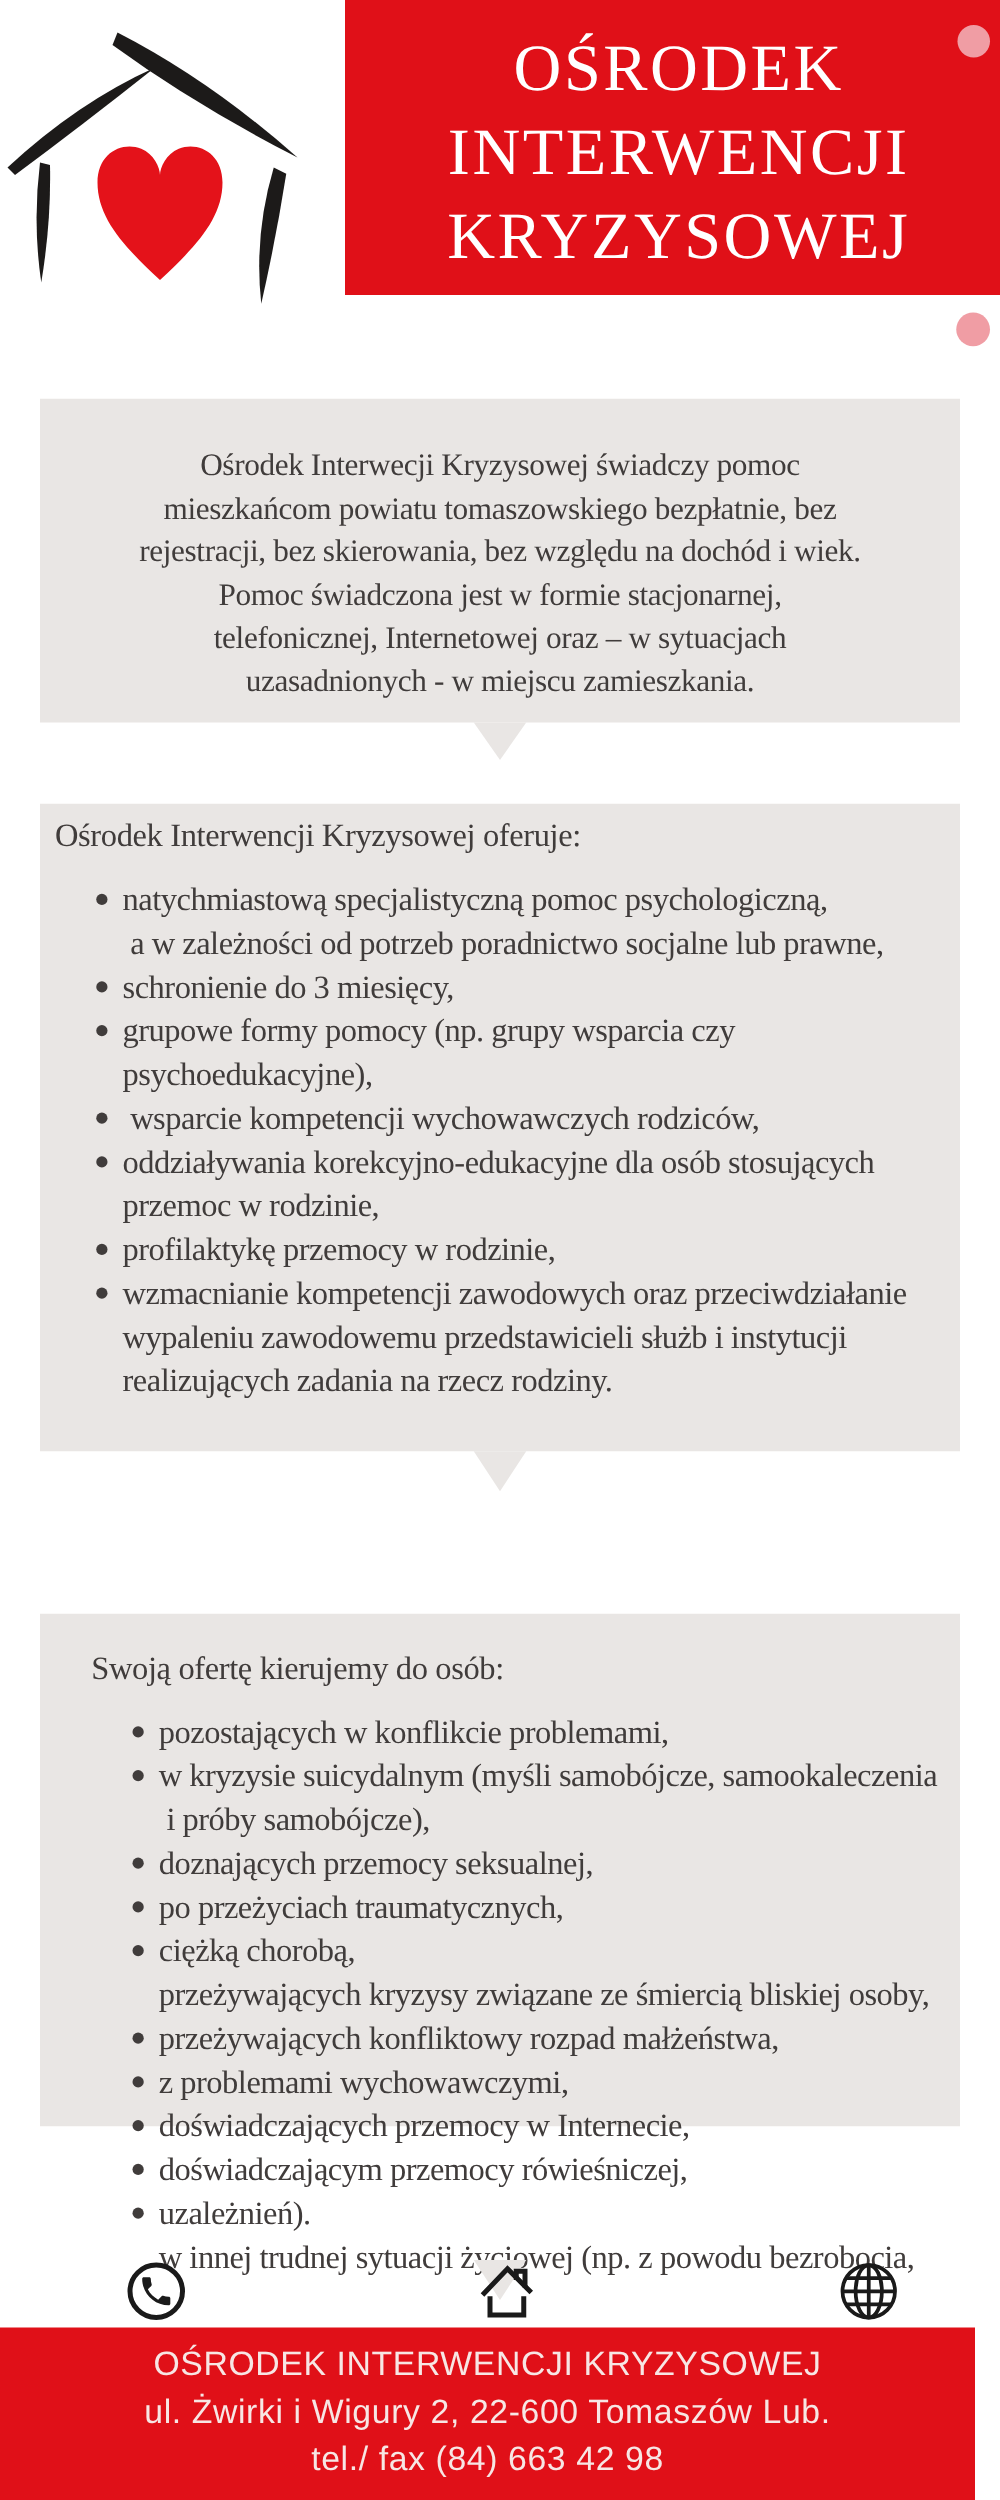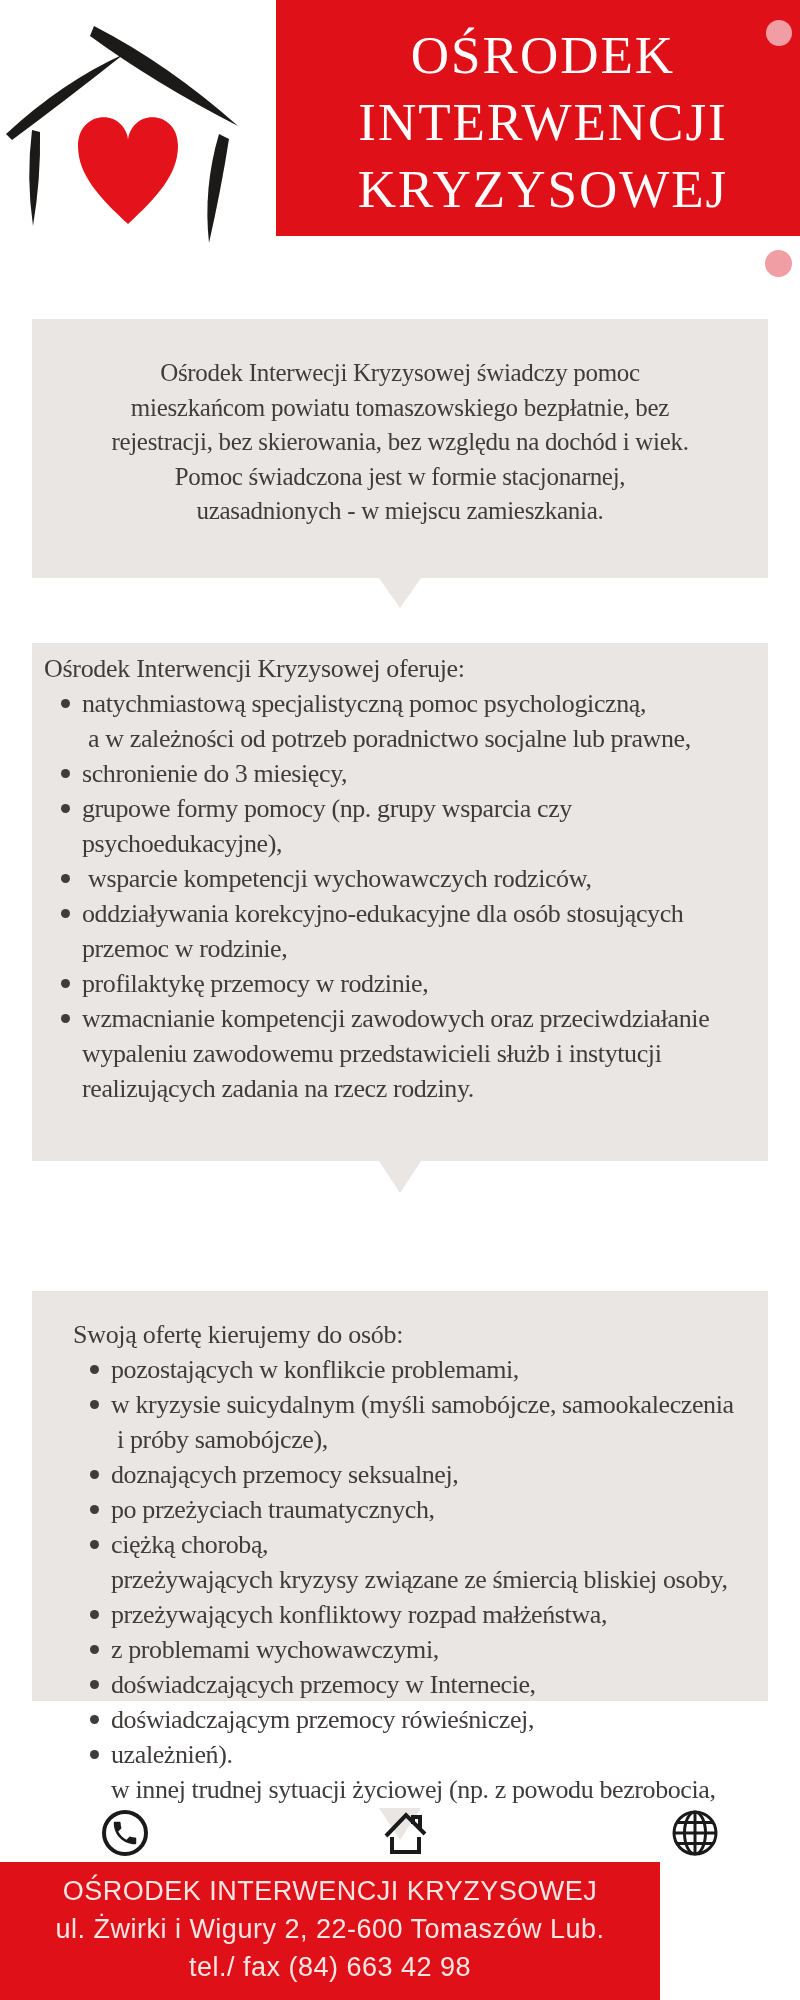--- a/index.html
+++ b/index.html
@@ -17,39 +17,39 @@
 
   
   .panel{position:absolute;left:32px;width:736px;background:#e9e6e4;}
   .panel-intro{top:319px;height:259px;padding-top:37px;box-sizing:border-box;}
   .il{text-align:center;font-size:25px;line-height:34.5px;letter-spacing:-0.3px;white-space:pre;}
 
   .panel-offer{top:643px;height:518px;padding-top:8px;box-sizing:border-box;}
   .panel-audience{top:1291px;height:410px;padding-top:26px;box-sizing:border-box;padding-left:29px;}
 
   .sec-heading{margin:0 0 0 12px;font-size:26px;line-height:35px;letter-spacing:-0.3px;font-weight:normal;}
-  ul.blist{list-style:none;margin:0;padding:0;}
+  ul.blist{list-style:none;margin:16px;padding:0;}
   ul.blist li{position:relative;padding-left:50px;}
   ul.blist .dotmark{position:absolute;left:29px;top:13px;width:9px;height:9px;border-radius:50%;background:#403c3b;}
   .bl{font-size:26px;line-height:35px;letter-spacing:-0.4px;white-space:pre;}
 
   
   .tri{position:absolute;width:0;height:0;border-left:21px solid transparent;border-right:21px solid transparent;}
   .tri1{left:379px;top:578px;border-top:30px solid #e9e6e4;}
   .tri2{left:379px;top:1161px;border-top:32px solid #e9e6e4;}
   .tri3{left:379px;top:1808px;border-top:32px solid #e9e6e4;}
 
   
   .cicon{position:absolute;width:48px;height:48px;top:1809px;}
   .cicon.phone{left:101px;}
   .cicon.home{left:382px;}
   .cicon.globe{left:671px;}
 
   
-  .footer{position:absolute;left:0;top:1862px;width:660px;height:138px;background:#e01018;
+  .footer{position:absolute;left:0;top:1862px;width:780px;height:138px;background:#e01018;
           text-align:center;color:#f7e6e4;font-family:"Liberation Sans", sans-serif;
           padding-top:10px;box-sizing:border-box;}
   .footer .fl{font-size:27px;line-height:38px;letter-spacing:0.5px;}
 </style>
 </head>
 <body>
 
 <div class="page">
 
   <div class="header-red">
@@ -73,20 +73,21 @@
     <path d="M219 128 Q 203 182 209 237 Q 221 184 229 133 Z" fill="#1c1a19"></path>
 
     <path d="M128 218 C 100 192, 78 169, 78 140 C 78 117, 97 107, 113 113 C 123 117, 128 128, 128 134 C 128 128, 133 117, 143 113 C 159 107, 178 117, 178 140 C 178 169, 156 192, 128 218 Z" fill="#e4121a"></path>
   </svg>
 
   <div class="panel panel-intro">
     <div class="il">Ośrodek Interwecji Kryzysowej świadczy pomoc</div>
     <div class="il">mieszkańcom powiatu tomaszowskiego bezpłatnie, bez</div>
     <div class="il">rejestracji, bez skierowania, bez względu na dochód i wiek.</div>
     <div class="il">Pomoc świadczona jest w formie stacjonarnej,</div>
+    <div class="il">telefonicznej, Internetowej oraz – w sytuacjach</div>
     <div class="il">uzasadnionych - w miejscu zamieszkania.</div>
   </div>
   <div class="tri tri1"></div>
 
   <div class="panel panel-offer">
     <h2 class="sec-heading">Ośrodek Interwencji Kryzysowej oferuje:</h2>
     <ul class="blist">
       <li>
           <span class="dotmark"></span>
         <div class="bl">natychmiastową specjalistyczną pomoc psychologiczną,</div>

